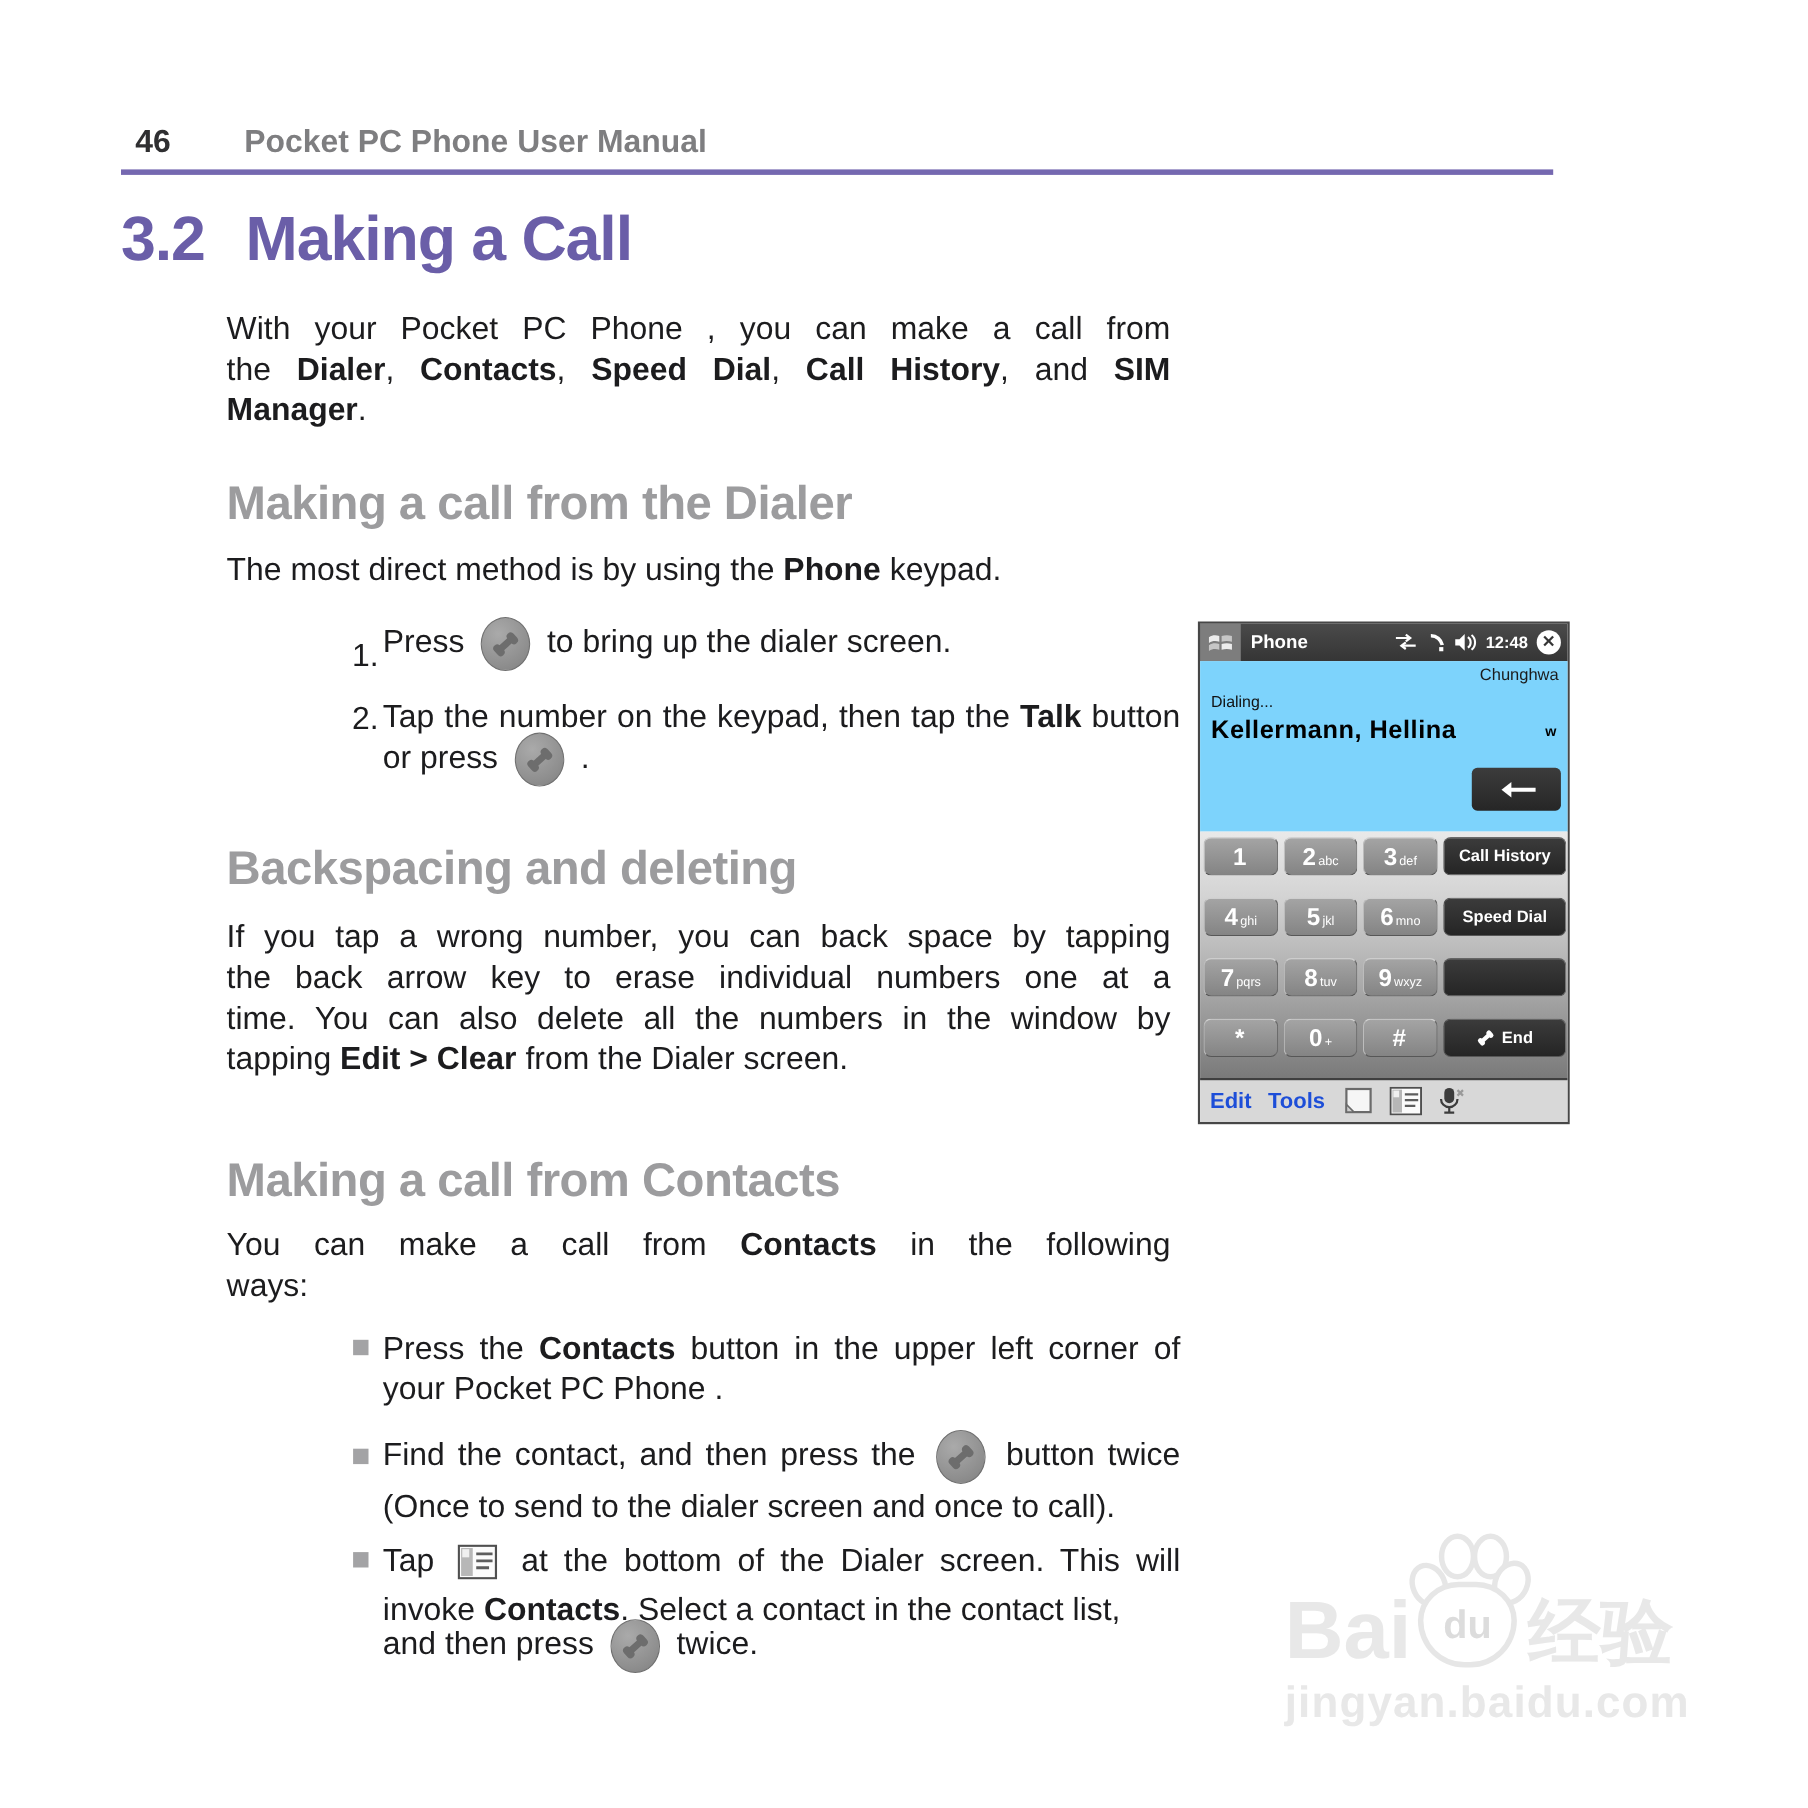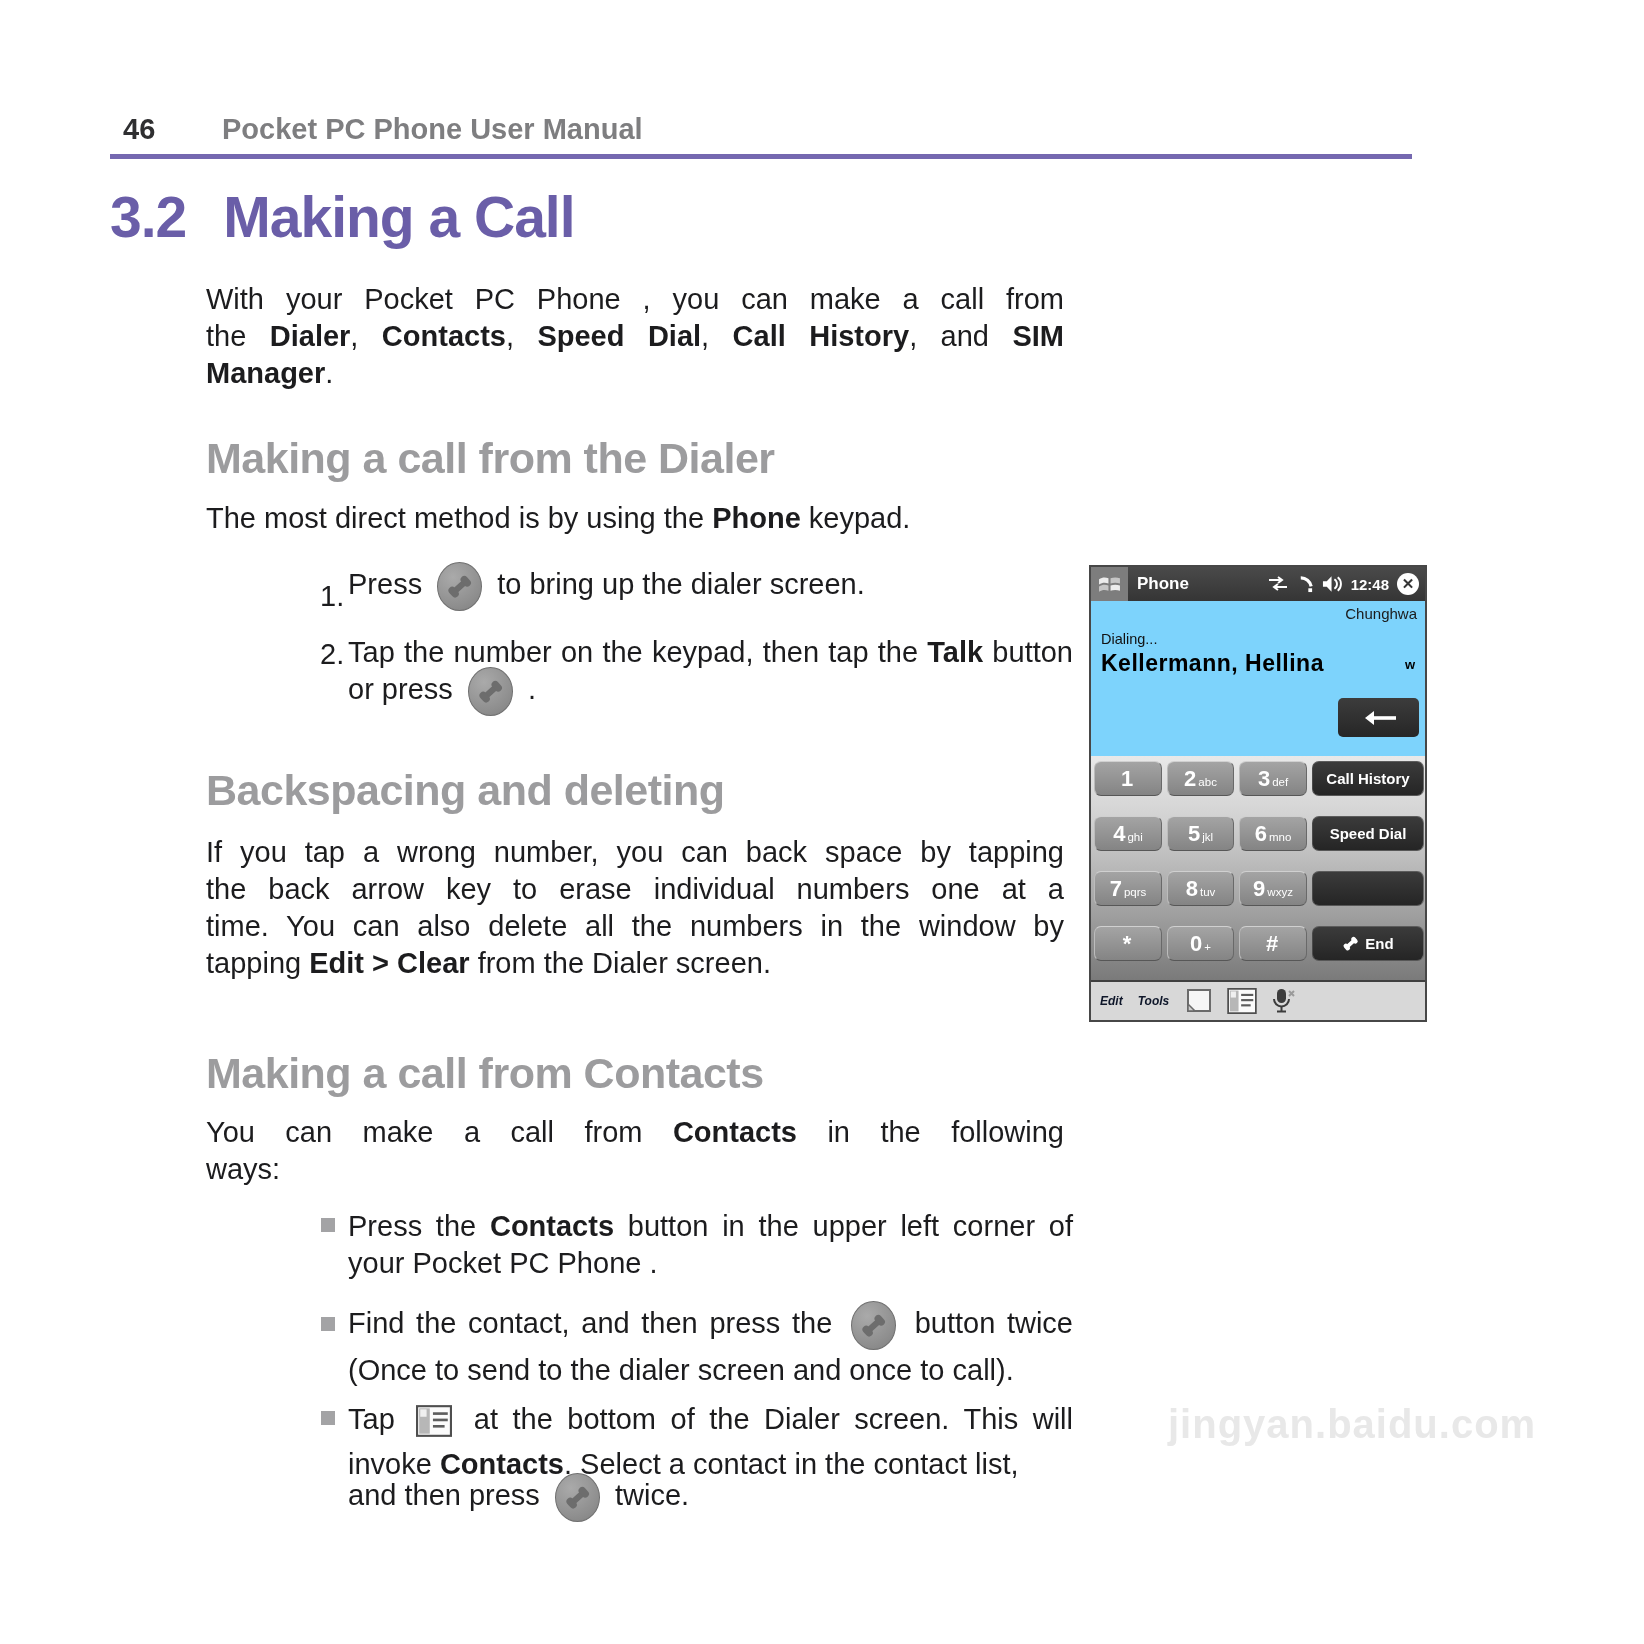--- a/index.html
+++ b/index.html
@@ -58,21 +58,21 @@
     background:linear-gradient(180deg,#a4a4a4,#848484);
     border-top:1px solid #d0d0d0;border-left:1px solid #bcbcbc;border-right:1px solid #696969;border-bottom:1px solid #575757;
     box-sizing:border-box;}
   .kd{font-size:22px;font-weight:bold;}
   .ks{font-size:11.5px;margin-left:2px;}
   .key.dark{background:linear-gradient(180deg,#3b3b3b,#252525);border-top:1px solid #5c5c5c;border-left:1px solid #4a4a4a;
     font-size:15px;font-weight:bold;display:flex;align-items:center;justify-content:center;gap:6px;}
 
   #menubar{position:absolute;left:0;bottom:0;width:100%;height:40px;background:#d8d8d8;border-top:2px solid #3f3f3f;
     box-sizing:border-box;display:flex;align-items:center;padding-left:9px;gap:15px;}
-  .menu-label{font-size:12px;font-weight:bold;color:#0f172a;font-style:italic;}
+  .menu-label{font-size:20px;font-weight:bold;color:#1d4ed8;}
 
   
   #watermark{left:1168px;top:1392px;width:400px;}
   #brand-row{display:flex;align-items:flex-end;}
   .wm-text{color:#e8e8e8;font-weight:bold;}
   #wm-bai{font-size:74px;line-height:0.9;}
   #wm-cn{font-size:66px;line-height:1;margin-left:4px;}
   #wm-url{font-size:40px;letter-spacing:1px;color:#e8e8e8;font-weight:bold;margin-top:10px;}
   .paw{position:relative;width:100px;height:124px;flex:none;margin-left:2px;}
   .toe{position:absolute;width:24px;height:32px;background:#fff;border:5px solid #e6e6e6;border-radius:50%;}
@@ -280,16 +280,29 @@
           <rect x="5" y="1" width="9" height="14" rx="4.5" fill="#3c3c3c"></rect>
           <path d="M2 11 a7.5 7.5 0 0 0 15 0" stroke="#3c3c3c" stroke-width="2" fill="none"></path>
           <line x1="9.5" y1="19" x2="9.5" y2="23" stroke="#3c3c3c" stroke-width="2"></line>
           <line x1="5" y1="23.5" x2="14" y2="23.5" stroke="#3c3c3c" stroke-width="2"></line>
           <path d="M17 3 l5 5 M22 3 l-5 5" stroke="#9a9a9a" stroke-width="2"></path>
         </svg>
     </div>
   </div>
 
   <div class="abs" id="watermark">
+    <div id="brand-row">
+      <span class="wm-text" id="wm-bai">Bai</span>
+      <span class="paw">
+        <span class="toe toe1"></span>
+        <span class="toe toe2"></span>
+        <span class="toe toe3"></span>
+        <span class="toe toe4"></span>
+        <span class="paw-pad">
+            <span class="du">du</span>
+          </span>
+      </span>
+      <span class="wm-text" id="wm-cn">经验</span>
+    </div>
     <div id="wm-url">jingyan.baidu.com</div>
   </div>
 
 </div>
 
 </body></html>

